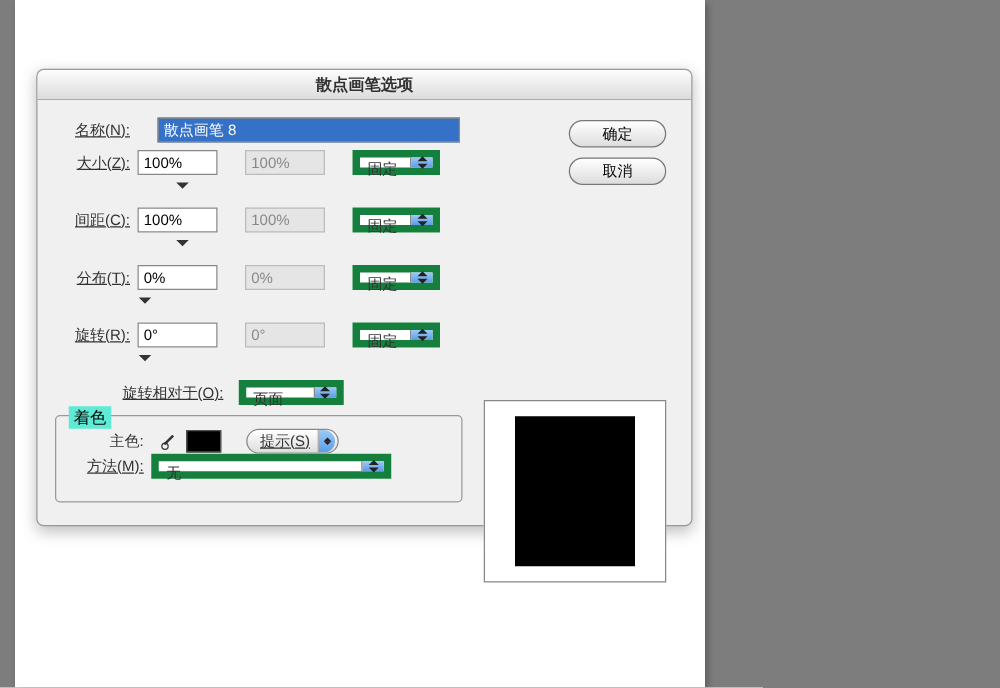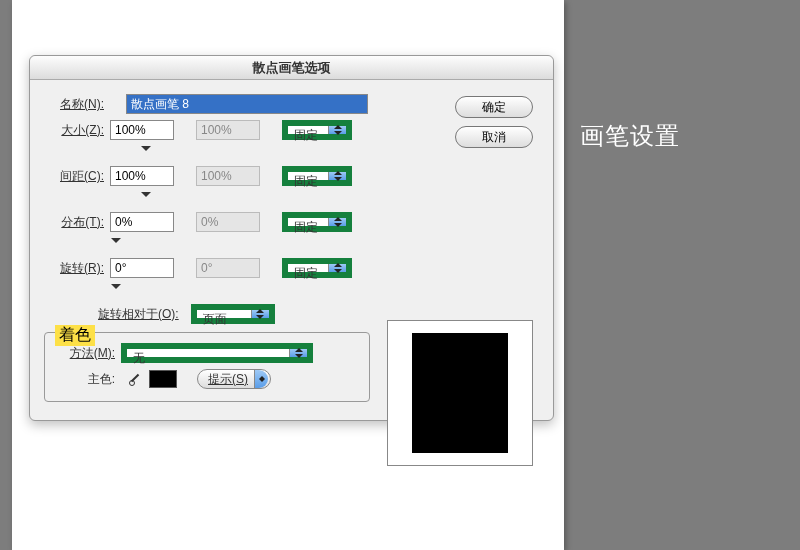--- a/index.html
+++ b/index.html
@@ -20,21 +20,21 @@
 .sel-btn::after{content:"";border:4px solid transparent;border-top-color:#222;margin-top:1px}
 .slider{height:10px;margin:0 0 10px 66px;width:72px;position:relative}
 .slider::after{content:"";position:absolute;left:50%;top:0;border:5px solid transparent;border-top-color:#333;transform:translateX(-50%)}
 .slider.zero::after{left:6px}
 .btn{position:absolute;right:20px;width:78px;height:22px;border:1px solid #777;border-radius:11px;background:linear-gradient(#fff,#ddd);font-size:12px;text-align:center;line-height:20px;cursor:pointer}
 .btn.ok{top:16px}
 .btn.cancel{top:46px}
 .preview{position:absolute;right:20px;top:240px;width:146px;height:146px;border:1px solid #888;background:#fff;padding:12px 24px}
 .preview-inner{width:100%;height:100%;background:#000}
 .fieldset{border:1px solid #999;border-radius:4px;margin-top:8px;padding:10px 10px 12px;width:326px;position:relative}
-.fieldset-label{position:absolute;top:-8px;left:10px;background:#fde047;padding:0 4px;font-size:16px}
+.fieldset-label{position:absolute;top:-8px;left:10px;background:#5eead4;padding:0 4px;font-size:13px}
 .tip-btn{display:inline-flex;align-items:center;border:1px solid #888;border-radius:10px;height:20px;background:linear-gradient(#fff,#ddd);font-size:12px;padding:0 2px 0 10px;margin-left:20px}
 .tip-btn .mini{width:14px;background:linear-gradient(#9ec9f5,#5a9de8);border-left:1px solid #888;height:18px;margin-left:6px;border-radius:0 9px 9px 0;display:flex;flex-direction:column;align-items:center;justify-content:center}
 .tip-btn .mini::before{content:"";border:3px solid transparent;border-bottom-color:#222}
 .tip-btn .mini::after{content:"";border:3px solid transparent;border-top-color:#222}
 .eyedrop{width:16px;height:16px;display:inline-block;margin:0 6px;position:relative}
 .eyedrop::before{content:"";position:absolute;width:2px;height:10px;background:#333;transform:rotate(45deg);left:7px;top:2px}
 .eyedrop::after{content:"";position:absolute;width:4px;height:4px;border:1px solid #333;border-radius:50%;left:2px;bottom:1px}
 .swatch{width:28px;height:18px;border:1px solid #555;background:#000;display:inline-block;vertical-align:middle}
 .side{position:absolute;left:580px;top:120px;width:205px;color:#fff}
 .side h2{font-size:24px;font-weight:normal;margin-bottom:24px;letter-spacing:1px}
@@ -109,44 +109,43 @@
       <div class="row" style="margin-left:54px">
         <label style="width:auto"><span class="u">旋转相对于(O):</span></label>
         <div class="sel-wrap" style="margin-left:6px">
             <span style="min-width:54px">页面</span>
             <div class="sel-btn"></div>
           </div>
       </div>
 
       <div class="fieldset">
         <div class="fieldset-label">着色</div>
-        <div class="row">
-          <label><span class="u">方法(M):</span></label>
-          <div class="sel-wrap" style="width:192px">
-              <span style="flex:1">无</span>
-              <div class="sel-btn"></div>
-            </div>
-        </div>
         <div class="row" style="margin-bottom:0">
           <label>主色:</label>
           <span class="eyedrop"></span>
           <span class="swatch"></span>
           <span class="tip-btn">
               <span class="u">提示(S)</span>
               <span class="mini"></span>
             </span>
+        </div>
+        <div class="row">
+          <label><span class="u">方法(M):</span></label>
+          <div class="sel-wrap" style="width:192px">
+              <span style="flex:1">无</span>
+              <div class="sel-btn"></div>
+            </div>
         </div>
       </div>
 
       <div class="btn ok">确定</div>
       <div class="btn cancel">取消</div>
 
       <div class="preview">
         <div class="preview-inner"></div>
       </div>
 
     </div>
   </div>
 </div>
 
 <div class="side">
-  <h2>画笔设置</h2>
 </div>
 
 </body></html>

